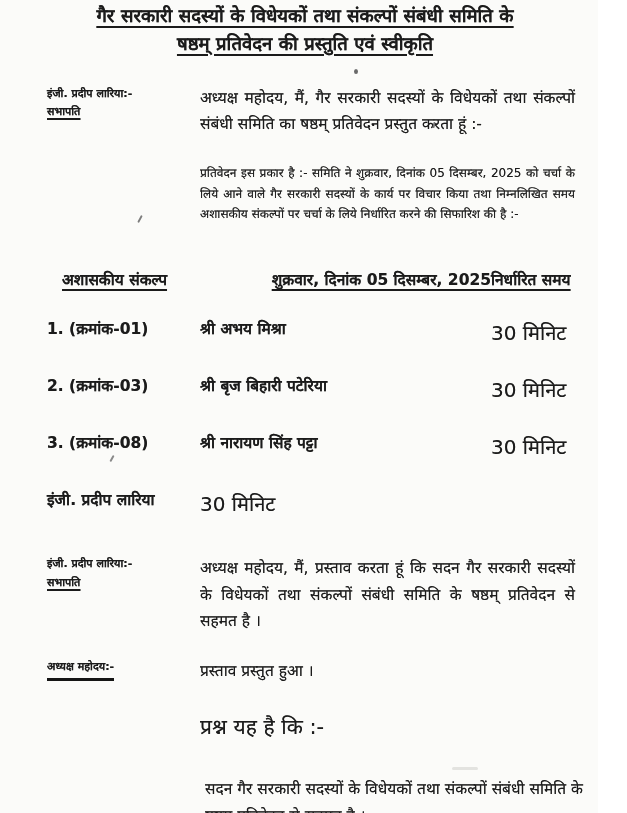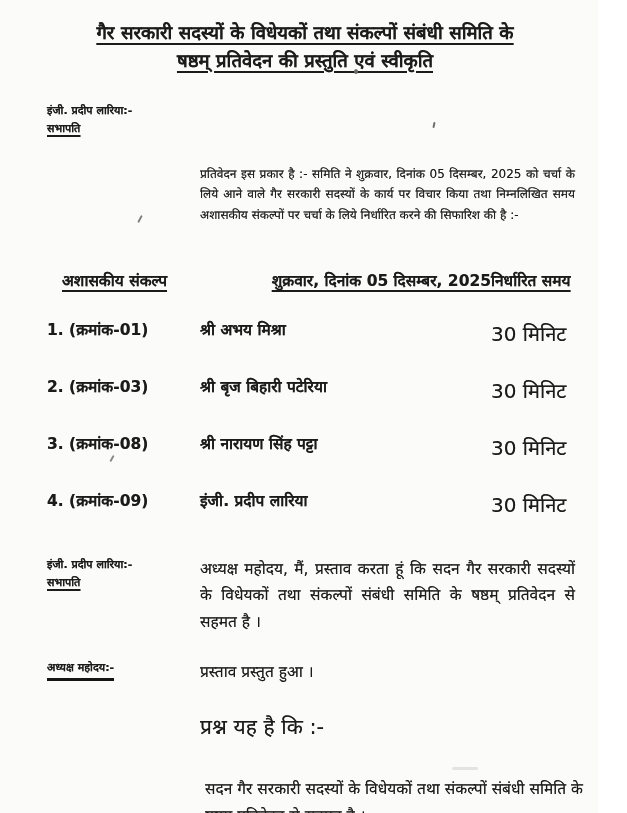--- a/index.html
+++ b/index.html
@@ -3,21 +3,21 @@
 <meta charset="utf-8">
 <style>
   html,body{margin:0;padding:0;background:#ffffff;}
   .page{
     position:relative;
     width:598px;height:813px;
     box-sizing:border-box;
     background:#fbfbf9;
     color:#1b1b1b;
     font-family:"DejaVu Sans",sans-serif;
-    padding:19px 15px 0 47px;
+    padding:2px 15px 0 47px;
     overflow:hidden;
     text-shadow:0 0 0.3px rgba(20,20,20,.55);
   }
   
   .title{ text-align:center; font-weight:bold; font-size:18.5px; line-height:1.5; margin-right:20px;}
   .title .u{ text-decoration:underline; text-decoration-thickness:1.6px; text-underline-offset:4px;}
   
   .block{ display:flex; align-items:flex-start;}
   .speaker-col{ width:153px; flex:0 0 153px; font-weight:bold; font-size:11px; line-height:1.65;}
   .speaker-col .role{ text-decoration:underline; text-decoration-thickness:1.5px; text-underline-offset:3px;}
@@ -54,20 +54,21 @@
   <div class="title">
     <span class="u">गैर सरकारी सदस्यों के विधेयकों तथा संकल्पों संबंधी समिति के</span><br>
     <span class="u">षष्ठम् प्रतिवेदन की प्रस्तुति एवं स्वीकृति</span>
   </div>
 
   <div class="block b1">
     <div class="speaker-col">
       <span>इंजी. प्रदीप लारिया:-</span><br>
       <span class="role">सभापति</span>
     </div>
+    <div class="content-col">अध्यक्ष महोदय, मैं, गैर सरकारी सदस्यों के विधेयकों तथा संकल्पों संबंधी समिति का षष्ठम् प्रतिवेदन प्रस्तुत करता हूं :-</div>
   </div>
 
   <div class="p2">प्रतिवेदन इस प्रकार है :- समिति ने शुक्रवार, दिनांक 05 दिसम्बर, 2025 को चर्चा के लिये आने वाले गैर सरकारी सदस्यों के कार्य पर विचार किया तथा निम्नलिखित समय अशासकीय संकल्पों पर चर्चा के लिये निर्धारित करने की सिफारिश की है :-</div>
 
   <div class="tbl">
     <div class="tbl-head">
       <span class="h h-serial">अशासकीय संकल्प</span>
       <span class="h h-date">शुक्रवार, दिनांक 05 दिसम्बर, 2025</span>
       <span class="h">निर्धारित समय</span>
     </div>
@@ -81,21 +82,20 @@
       <span>2. (क्रमांक-03)</span>
       <span>श्री बृज बिहारी पटेरिया</span>
       <span class="time">30 मिनिट</span>
     </div>
     <div class="tbl-row">
       <span>3. (क्रमांक-08)</span>
       <span>श्री नारायण सिंह पट्टा</span>
       <span class="time">30 मिनिट</span>
     </div>
     <div class="tbl-row">
-      <span>4. (क्रमांक-09)</span>
       <span>इंजी. प्रदीप लारिया</span>
       <span class="time">30 मिनिट</span>
     </div>
   </div>
 
   <div class="block b2">
     <div class="speaker-col">
       <span>इंजी. प्रदीप लारिया:-</span><br>
       <span class="role">सभापति</span>
     </div>

